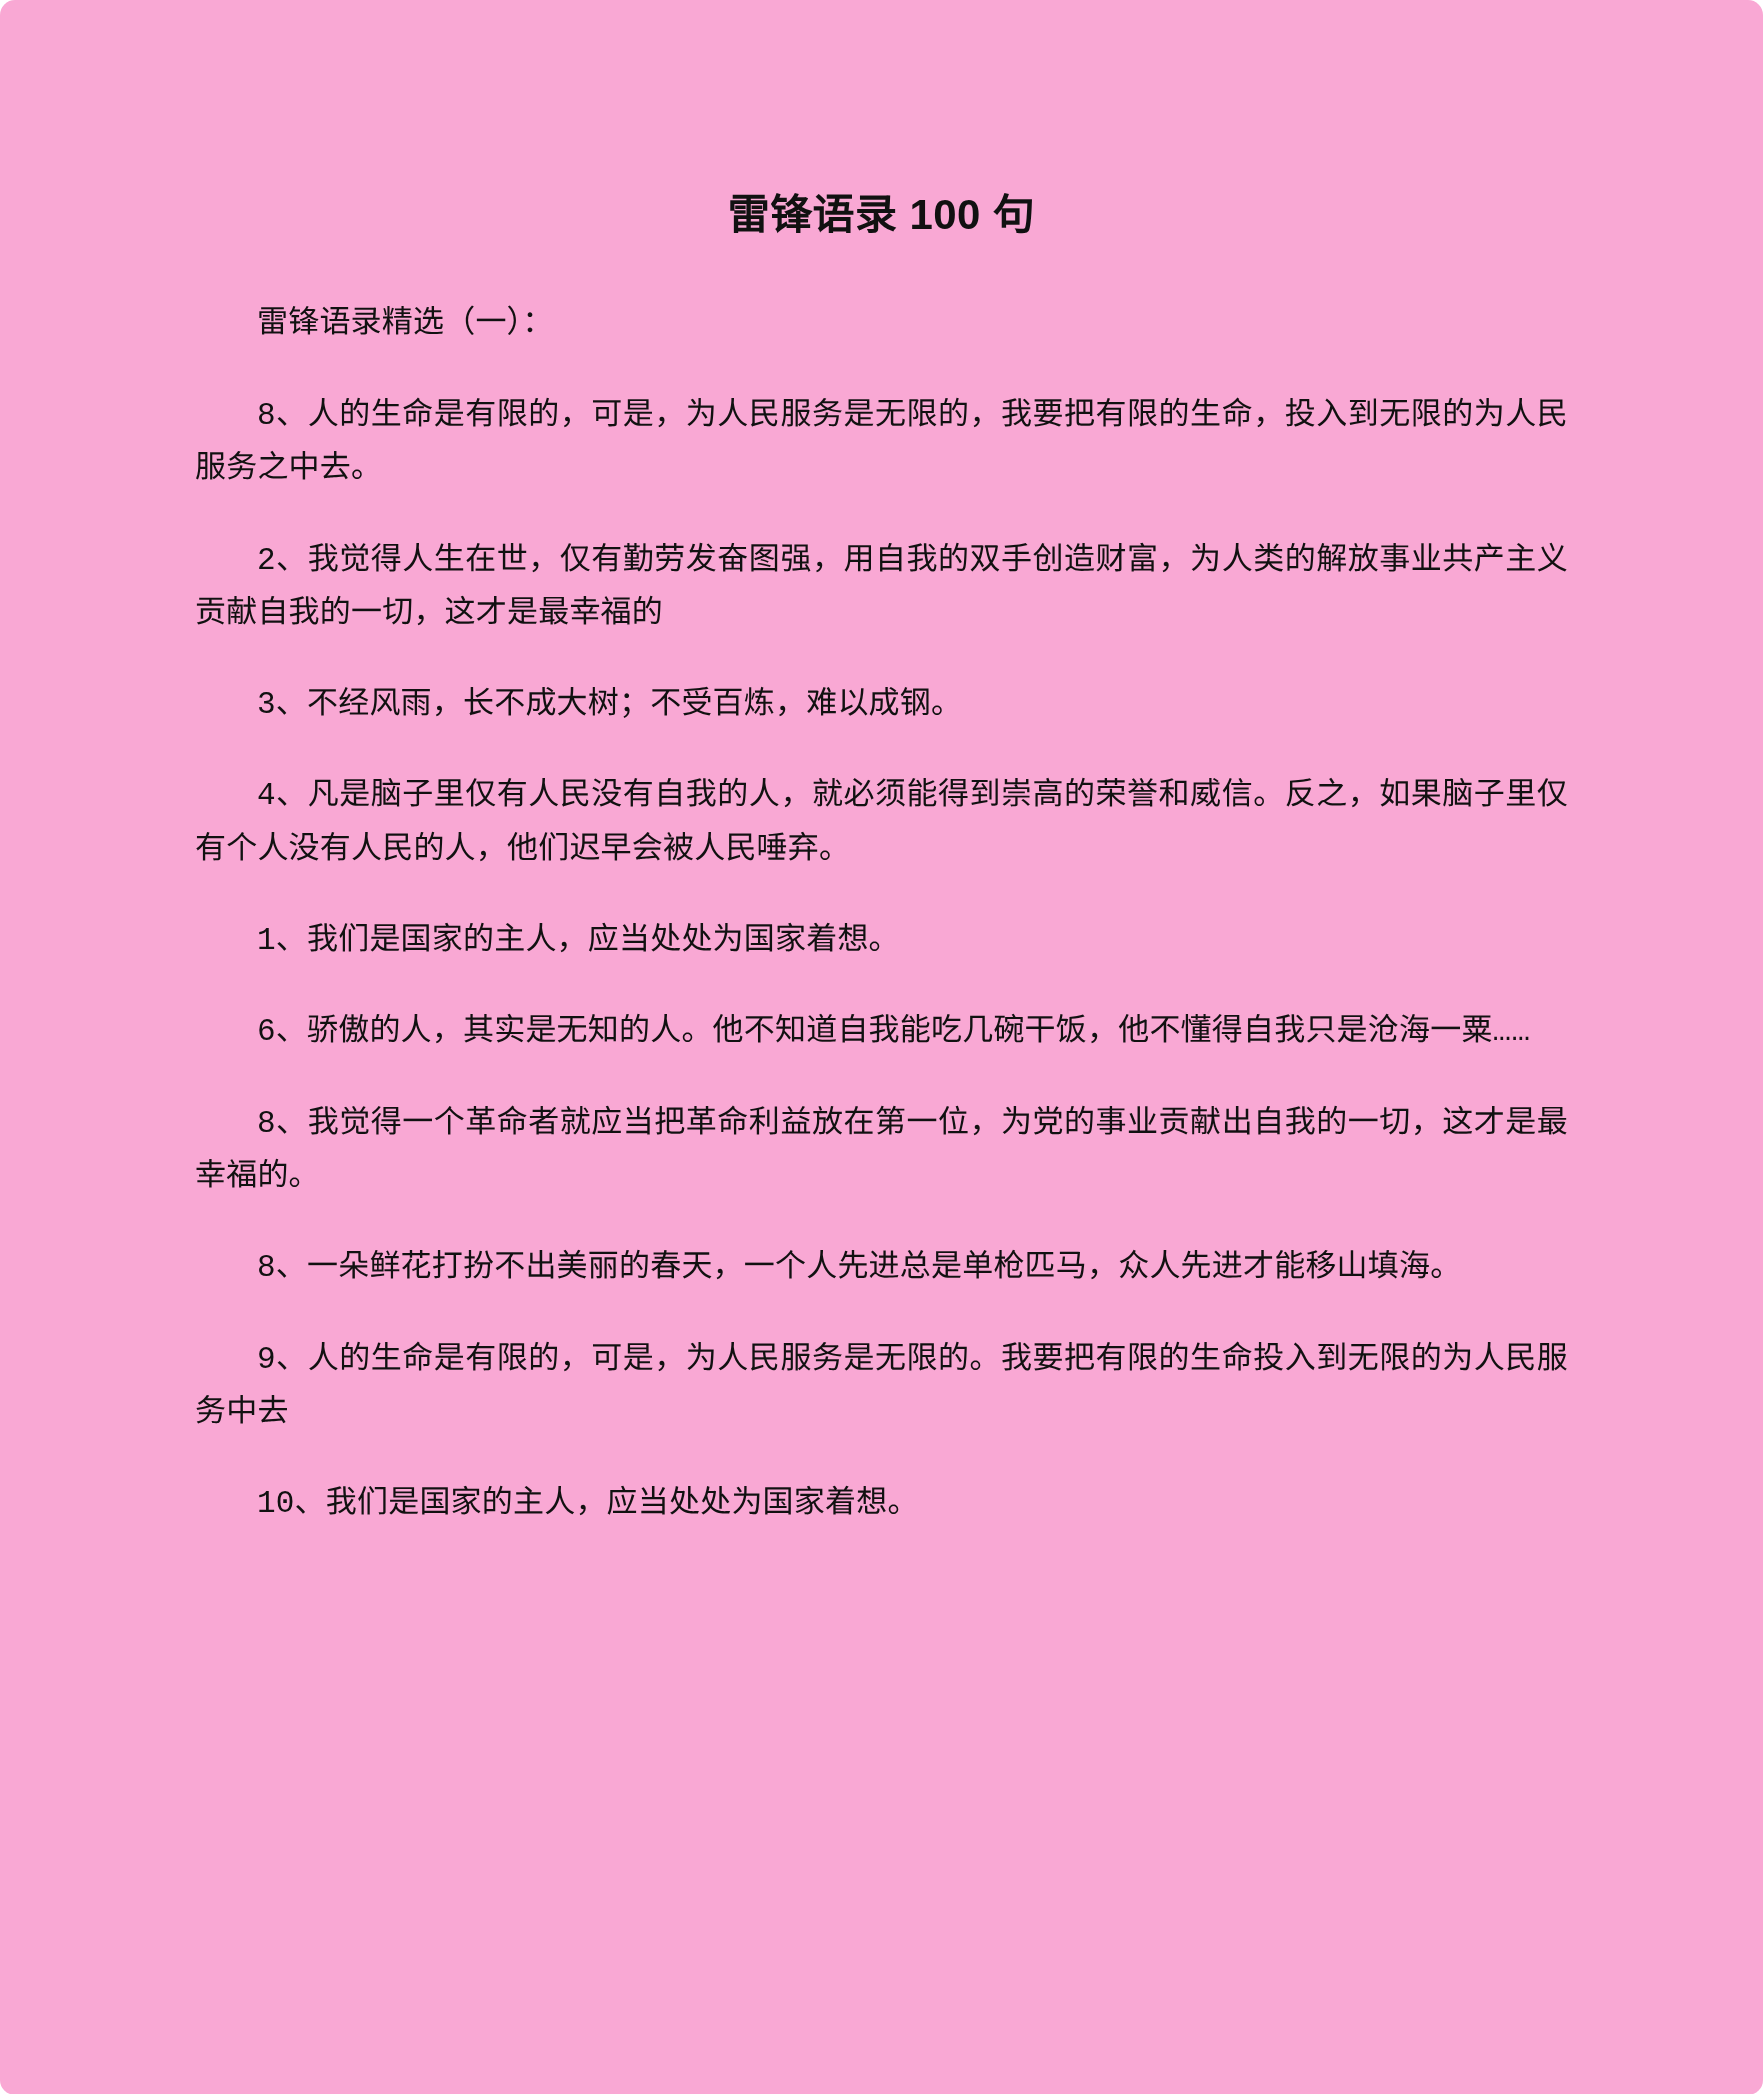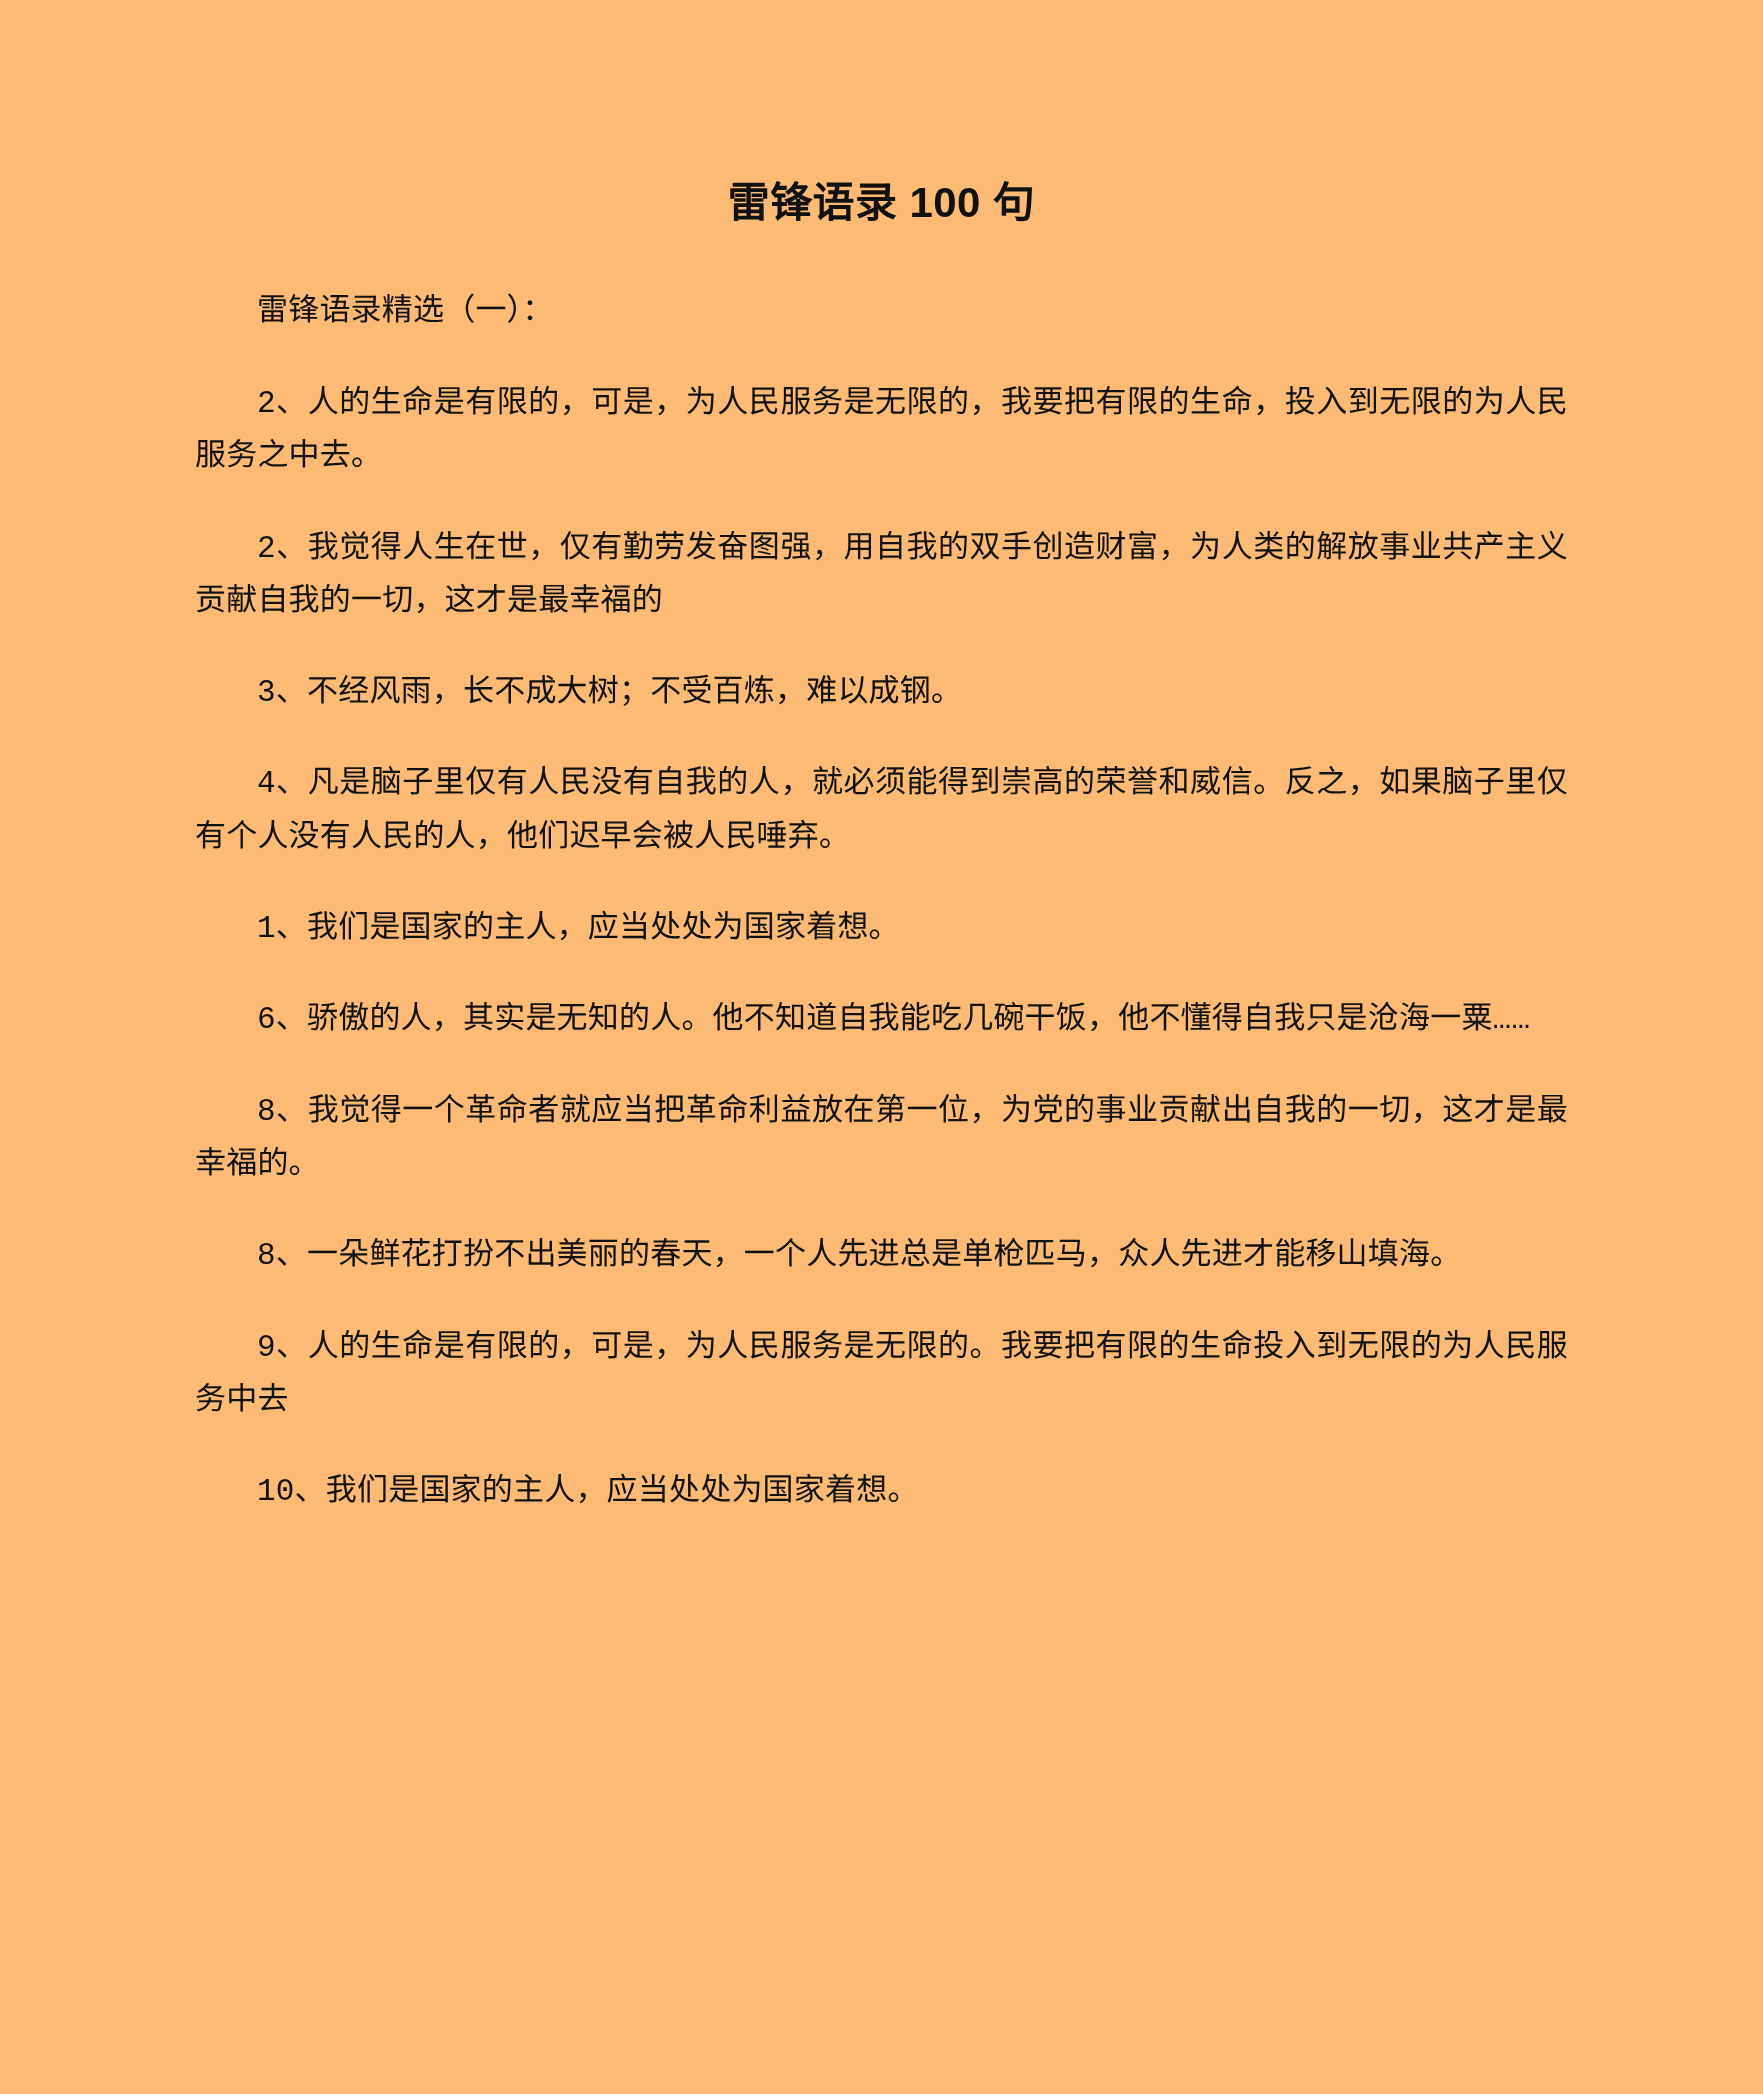--- a/index.html
+++ b/index.html
@@ -12,23 +12,24 @@
     width: 1763px;
     min-height: 2095px;
     font-family: "Liberation Sans", "DejaVu Sans", sans-serif;
     color: #111111;
     -webkit-font-smoothing: antialiased;
   }
   .page {
     width: 1763px;
     min-height: 2095px;
     box-sizing: border-box;
-    padding: 0 195px;
-    background: #fdba74;
+    padding: 12px 195px;
+    background: #f9a8d4;
     position: relative;
+    border-radius: 15px;
   }
   .doc-title {
     font-size: 42px;
     font-weight: bold;
     text-align: center;
     letter-spacing: 0.4px;
     margin: 0;
     padding-top: 176px;
     padding-bottom: 0;
     line-height: 1.3;
@@ -60,21 +61,21 @@
 <body>
 
 <div class="page">
 
   <h1 class="doc-title">雷锋语录 100 句</h1>
 
   <div class="body-block">
 
     <p class="para section-label">雷锋语录精选（一）：</p>
 
-    <p class="para quote-item">2、人的生命是有限的，可是，为人民服务是无限的，我要把有限的生命，投入到无限的为人民服务之中去。</p>
+    <p class="para quote-item">8、人的生命是有限的，可是，为人民服务是无限的，我要把有限的生命，投入到无限的为人民服务之中去。</p>
 
     <p class="para quote-item">2、我觉得人生在世，仅有勤劳发奋图强，用自我的双手创造财富，为人类的解放事业共产主义贡献自我的一切，这才是最幸福的</p>
 
     <p class="para quote-item">3、不经风雨，长不成大树；不受百炼，难以成钢。</p>
 
     <p class="para quote-item">4、凡是脑子里仅有人民没有自我的人，就必须能得到崇高的荣誉和威信。反之，如果脑子里仅有个人没有人民的人，他们迟早会被人民唾弃。</p>
 
     <p class="para quote-item">1、我们是国家的主人，应当处处为国家着想。</p>
 
     <p class="para quote-item">6、骄傲的人，其实是无知的人。他不知道自我能吃几碗干饭，他不懂得自我只是沧海一粟……</p>

